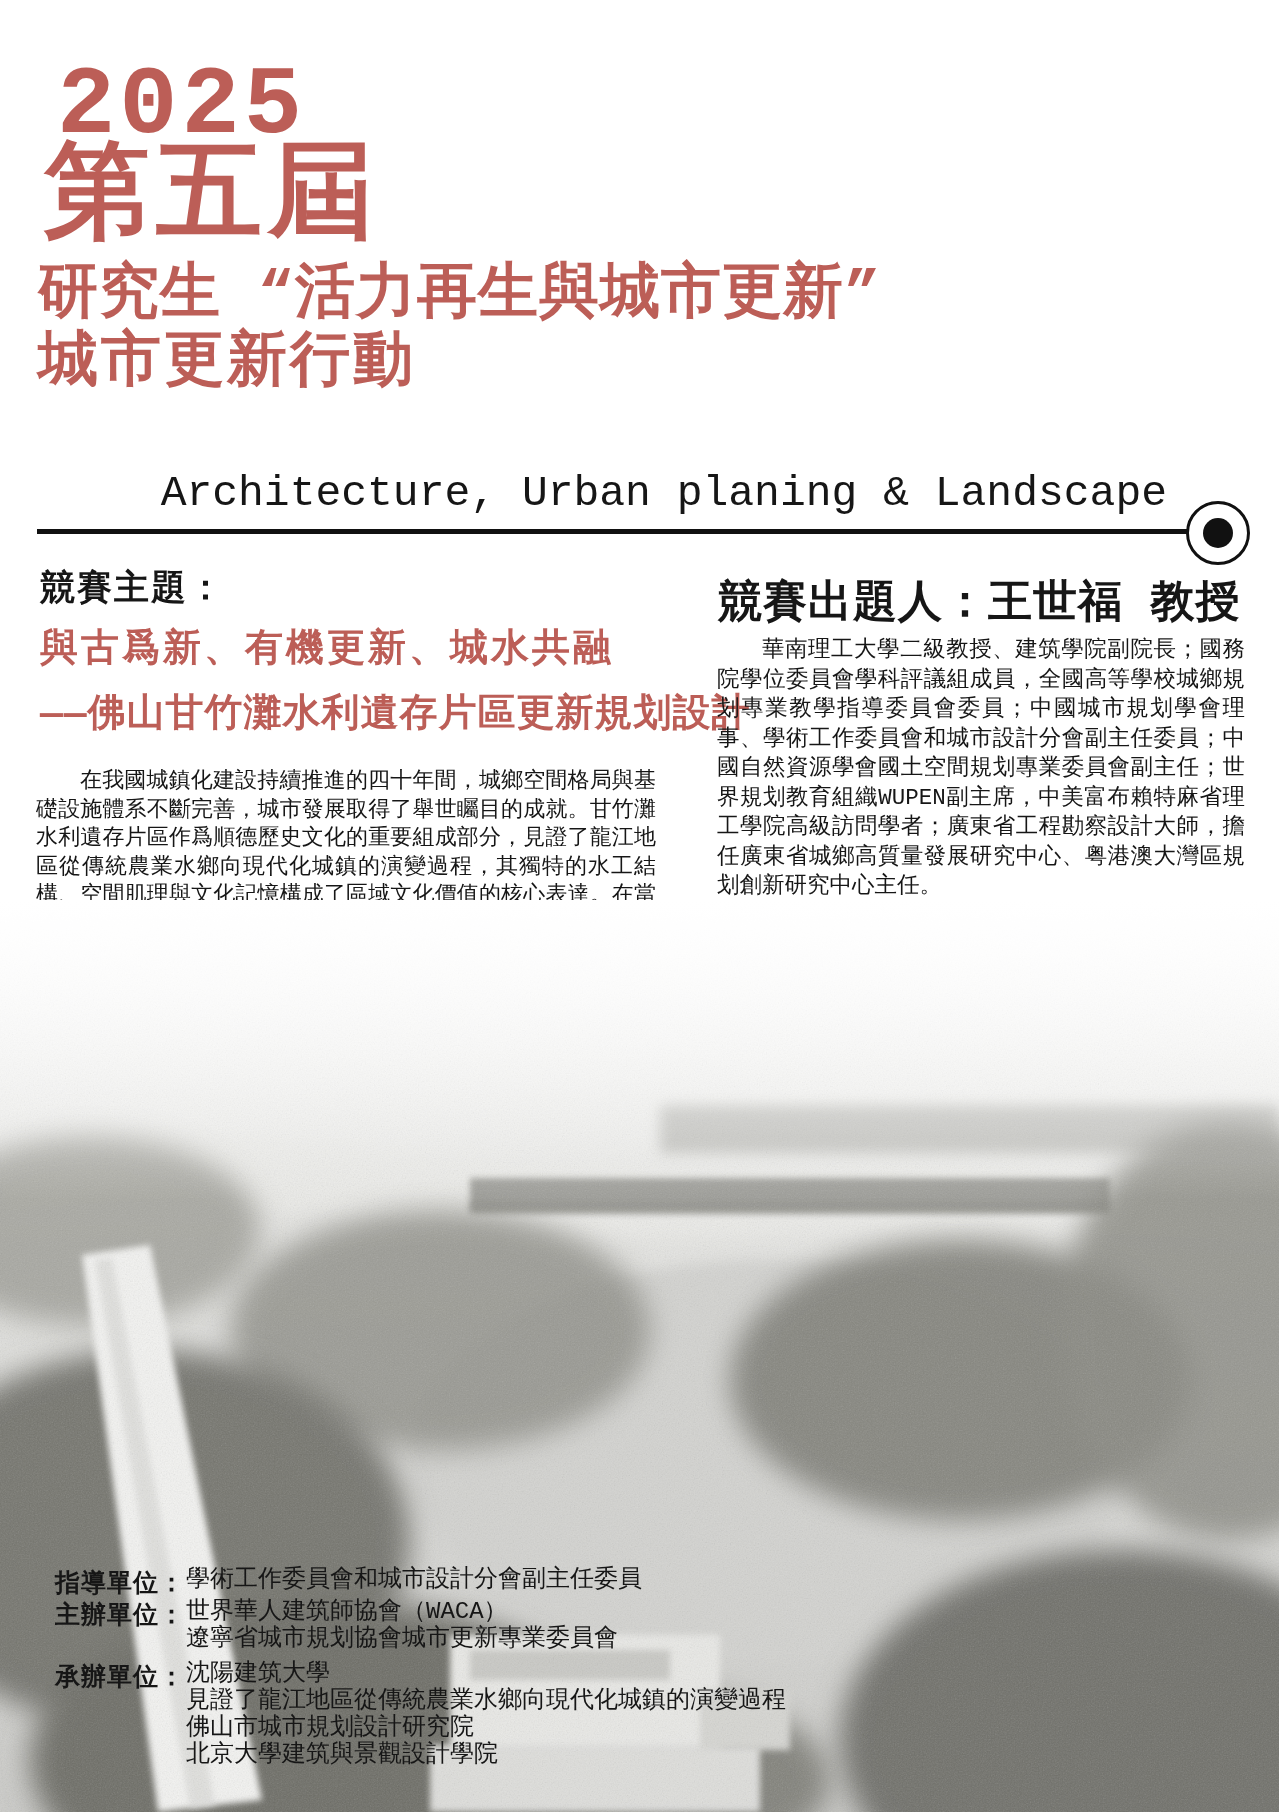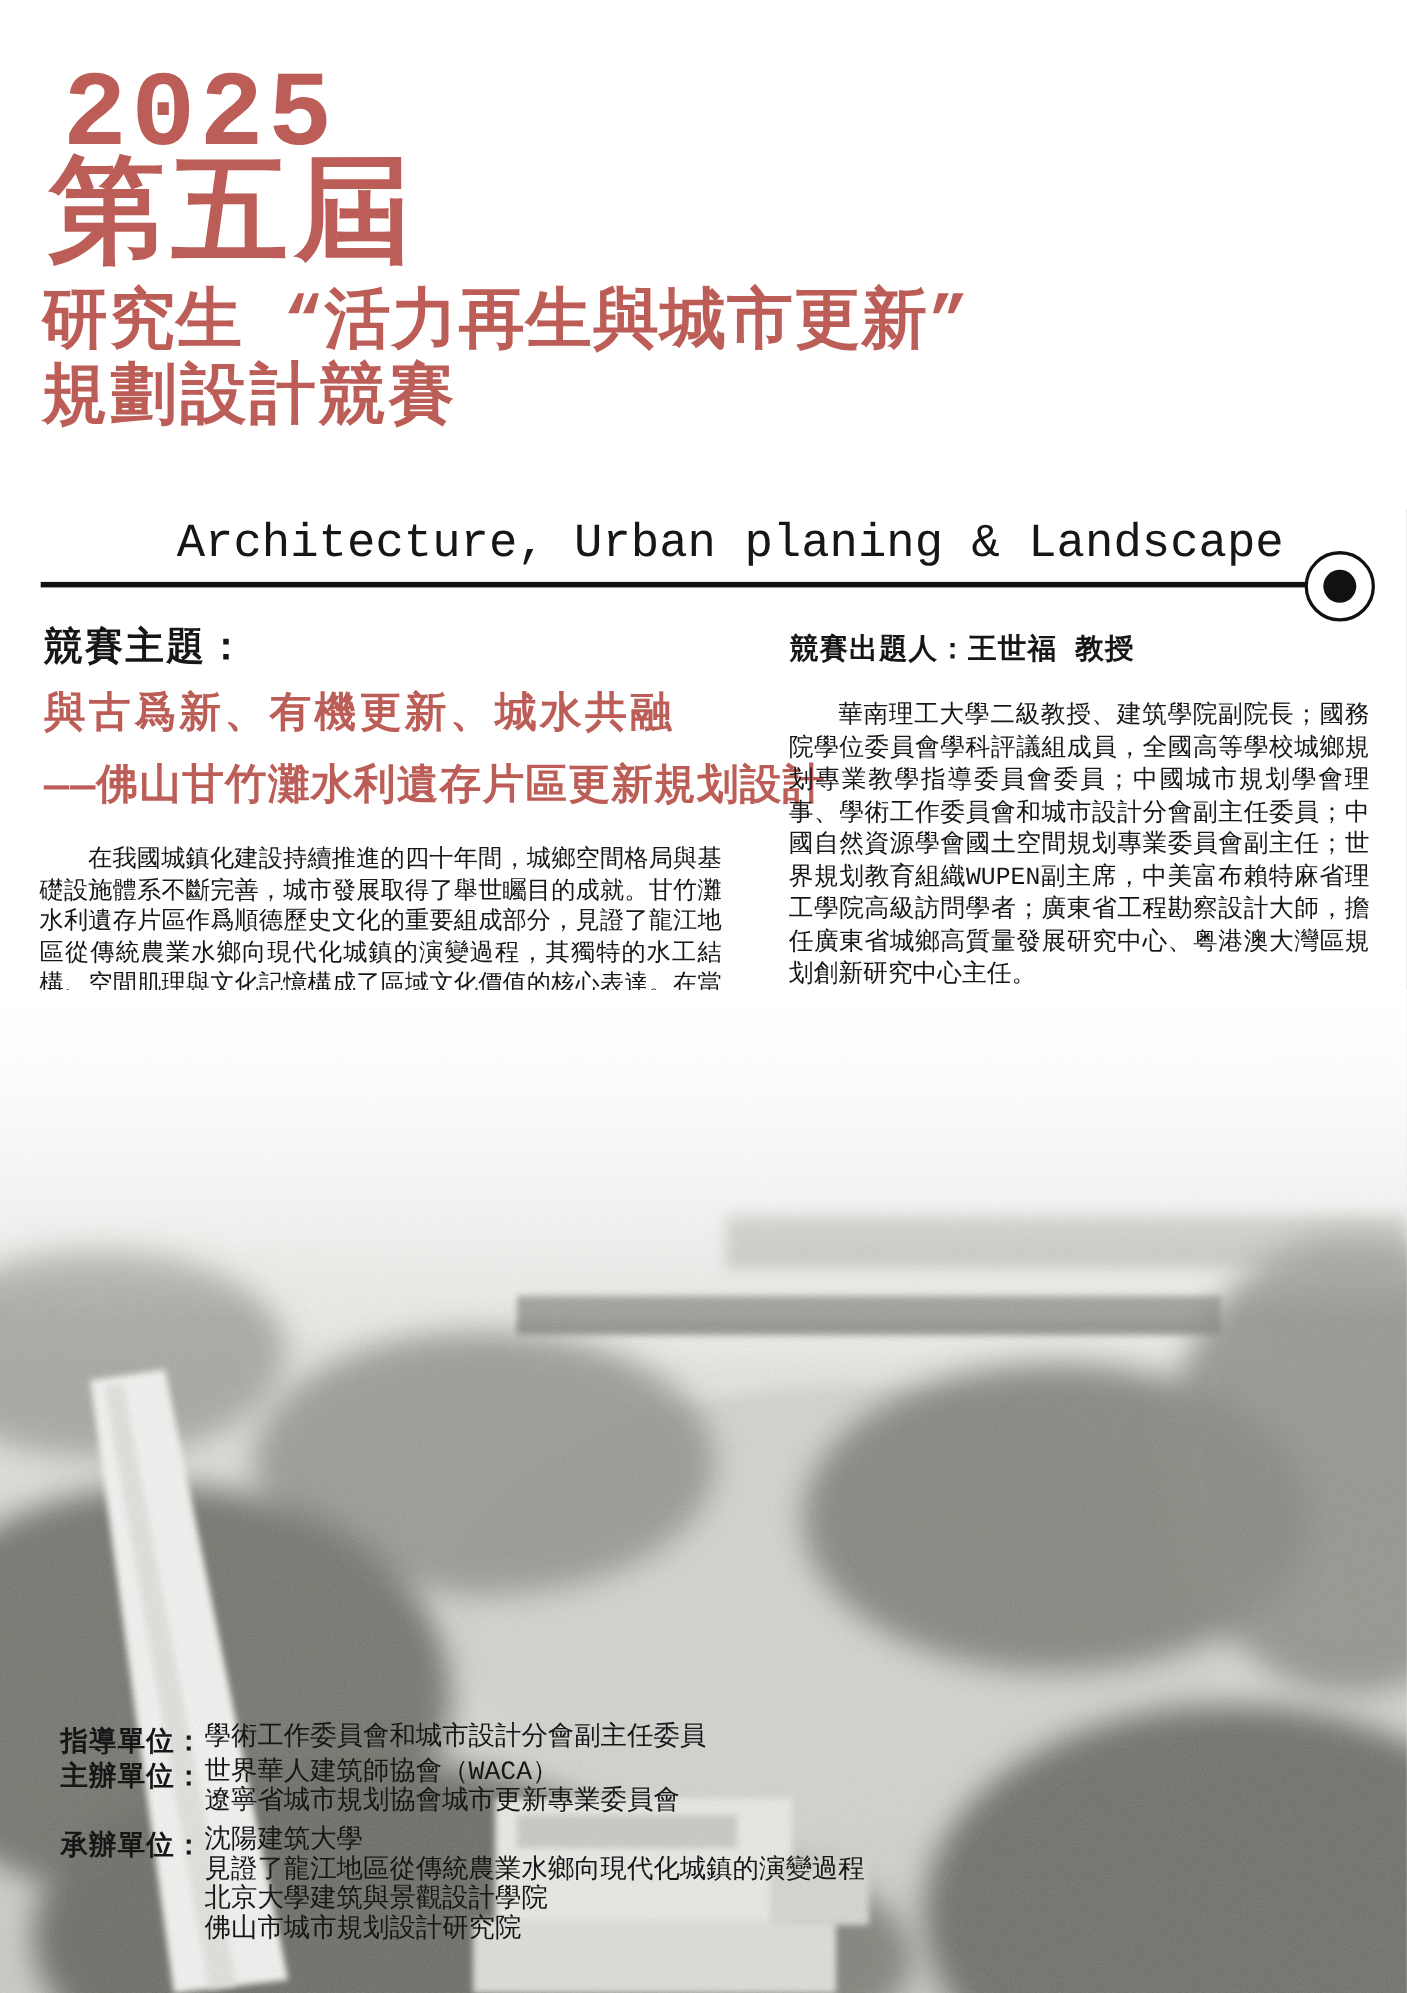--- a/index.html
+++ b/index.html
@@ -21,21 +21,21 @@
   .subtitle-en{top:470px;left:0;width:1167px;text-align:right;font-size:43px;line-height:1.1;}
   .rule{top:529px;left:37px;width:1152px;height:5px;background:#111;}
   .circle{top:501px;left:1186px;width:64px;height:64px;border:3px solid #111;border-radius:50%;background:#fff;box-sizing:border-box;}
   .circle .dot{position:absolute;left:50%;top:50%;width:30px;height:30px;margin:-15px 0 0 -15px;border-radius:50%;background:#111;}
 
   .theme-label{top:564px;left:40px;font-size:35px;font-weight:bold;letter-spacing:2px;}
   .theme-line1{top:622px;left:40px;font-size:38px;font-weight:bold;letter-spacing:3px;}
   .theme-line2{top:687px;left:40px;font-size:38px;font-weight:bold;letter-spacing:1px;}
   .theme-body{top:768px;left:36px;width:620px;font-size:22px;line-height:28.5px;text-align:justify;text-indent:2em;}
 
-  .examiner-label{top:572px;left:718px;font-size:26px;font-weight:bold;letter-spacing:1px;}
+  .examiner-label{top:572px;left:718px;font-size:44px;font-weight:bold;letter-spacing:1px;}
   .examiner-bio{top:636px;left:717px;width:528px;font-size:22.5px;line-height:29.5px;text-align:justify;text-indent:2em;}
 
   .sched{left:40px;font-size:23px;display:flex;}
   .sched .lab{width:158px;font-weight:600;flex:none;}
   .sched .val{letter-spacing:0.5px;}
   .s0{top:973px;} .s1{top:1000px;} .s2{top:1042px;} .s3{top:1069px;}
 
   .photo{top:900px;left:0;width:1279px;height:912px;}
 
   .org{left:55px;display:flex;z-index:3;}
@@ -44,21 +44,21 @@
   .o0{top:1566px;} .o1{top:1598px;} .o2{top:1660px;}
 </style>
 </head>
 <body>
 
 <div class="page">
 
   <div class="abs year red nowrap">2025</div>
   <div class="abs edition red nowrap">第五屆</div>
   <div class="abs title1 red nowrap">研究生 “活力再生與城市更新”</div>
-  <div class="abs title2 red nowrap">規劃設計競賽</div>
+  <div class="abs title2 red nowrap">城市更新行動</div>
 
   <div class="abs subtitle-en nowrap">Architecture, Urban planing &amp; Landscape</div>
   <div class="abs rule"></div>
   <div class="abs circle">
       <span class="dot"></span>
     </div>
 
   <div class="abs theme-label nowrap">競賽主題：</div>
   <div class="abs theme-line1 red nowrap">與古爲新、有機更新、城水共融</div>
   <div class="abs theme-line2 red nowrap">——佛山甘竹灘水利遺存片區更新規划設計</div>
@@ -156,18 +156,18 @@
     <div class="org-lines">
       <div class="nowrap">世界華人建筑師協會（WACA）</div>
       <div class="nowrap">遼寧省城市規划協會城市更新專業委員會</div>
     </div>
   </div>
   <div class="abs org o2">
     <span class="org-label">承辦單位：</span>
     <div class="org-lines">
       <div class="nowrap">沈陽建筑大學</div>
       <div class="nowrap">見證了龍江地區從傳統農業水鄉向現代化城鎮的演變過程</div>
+      <div class="nowrap">佛山市城市規划設計研究院</div>
       <div class="nowrap">北京大學建筑與景觀設計學院</div>
-      <div class="nowrap">佛山市城市規划設計研究院</div>
     </div>
   </div>
 
 </div>
 
 </body></html>

